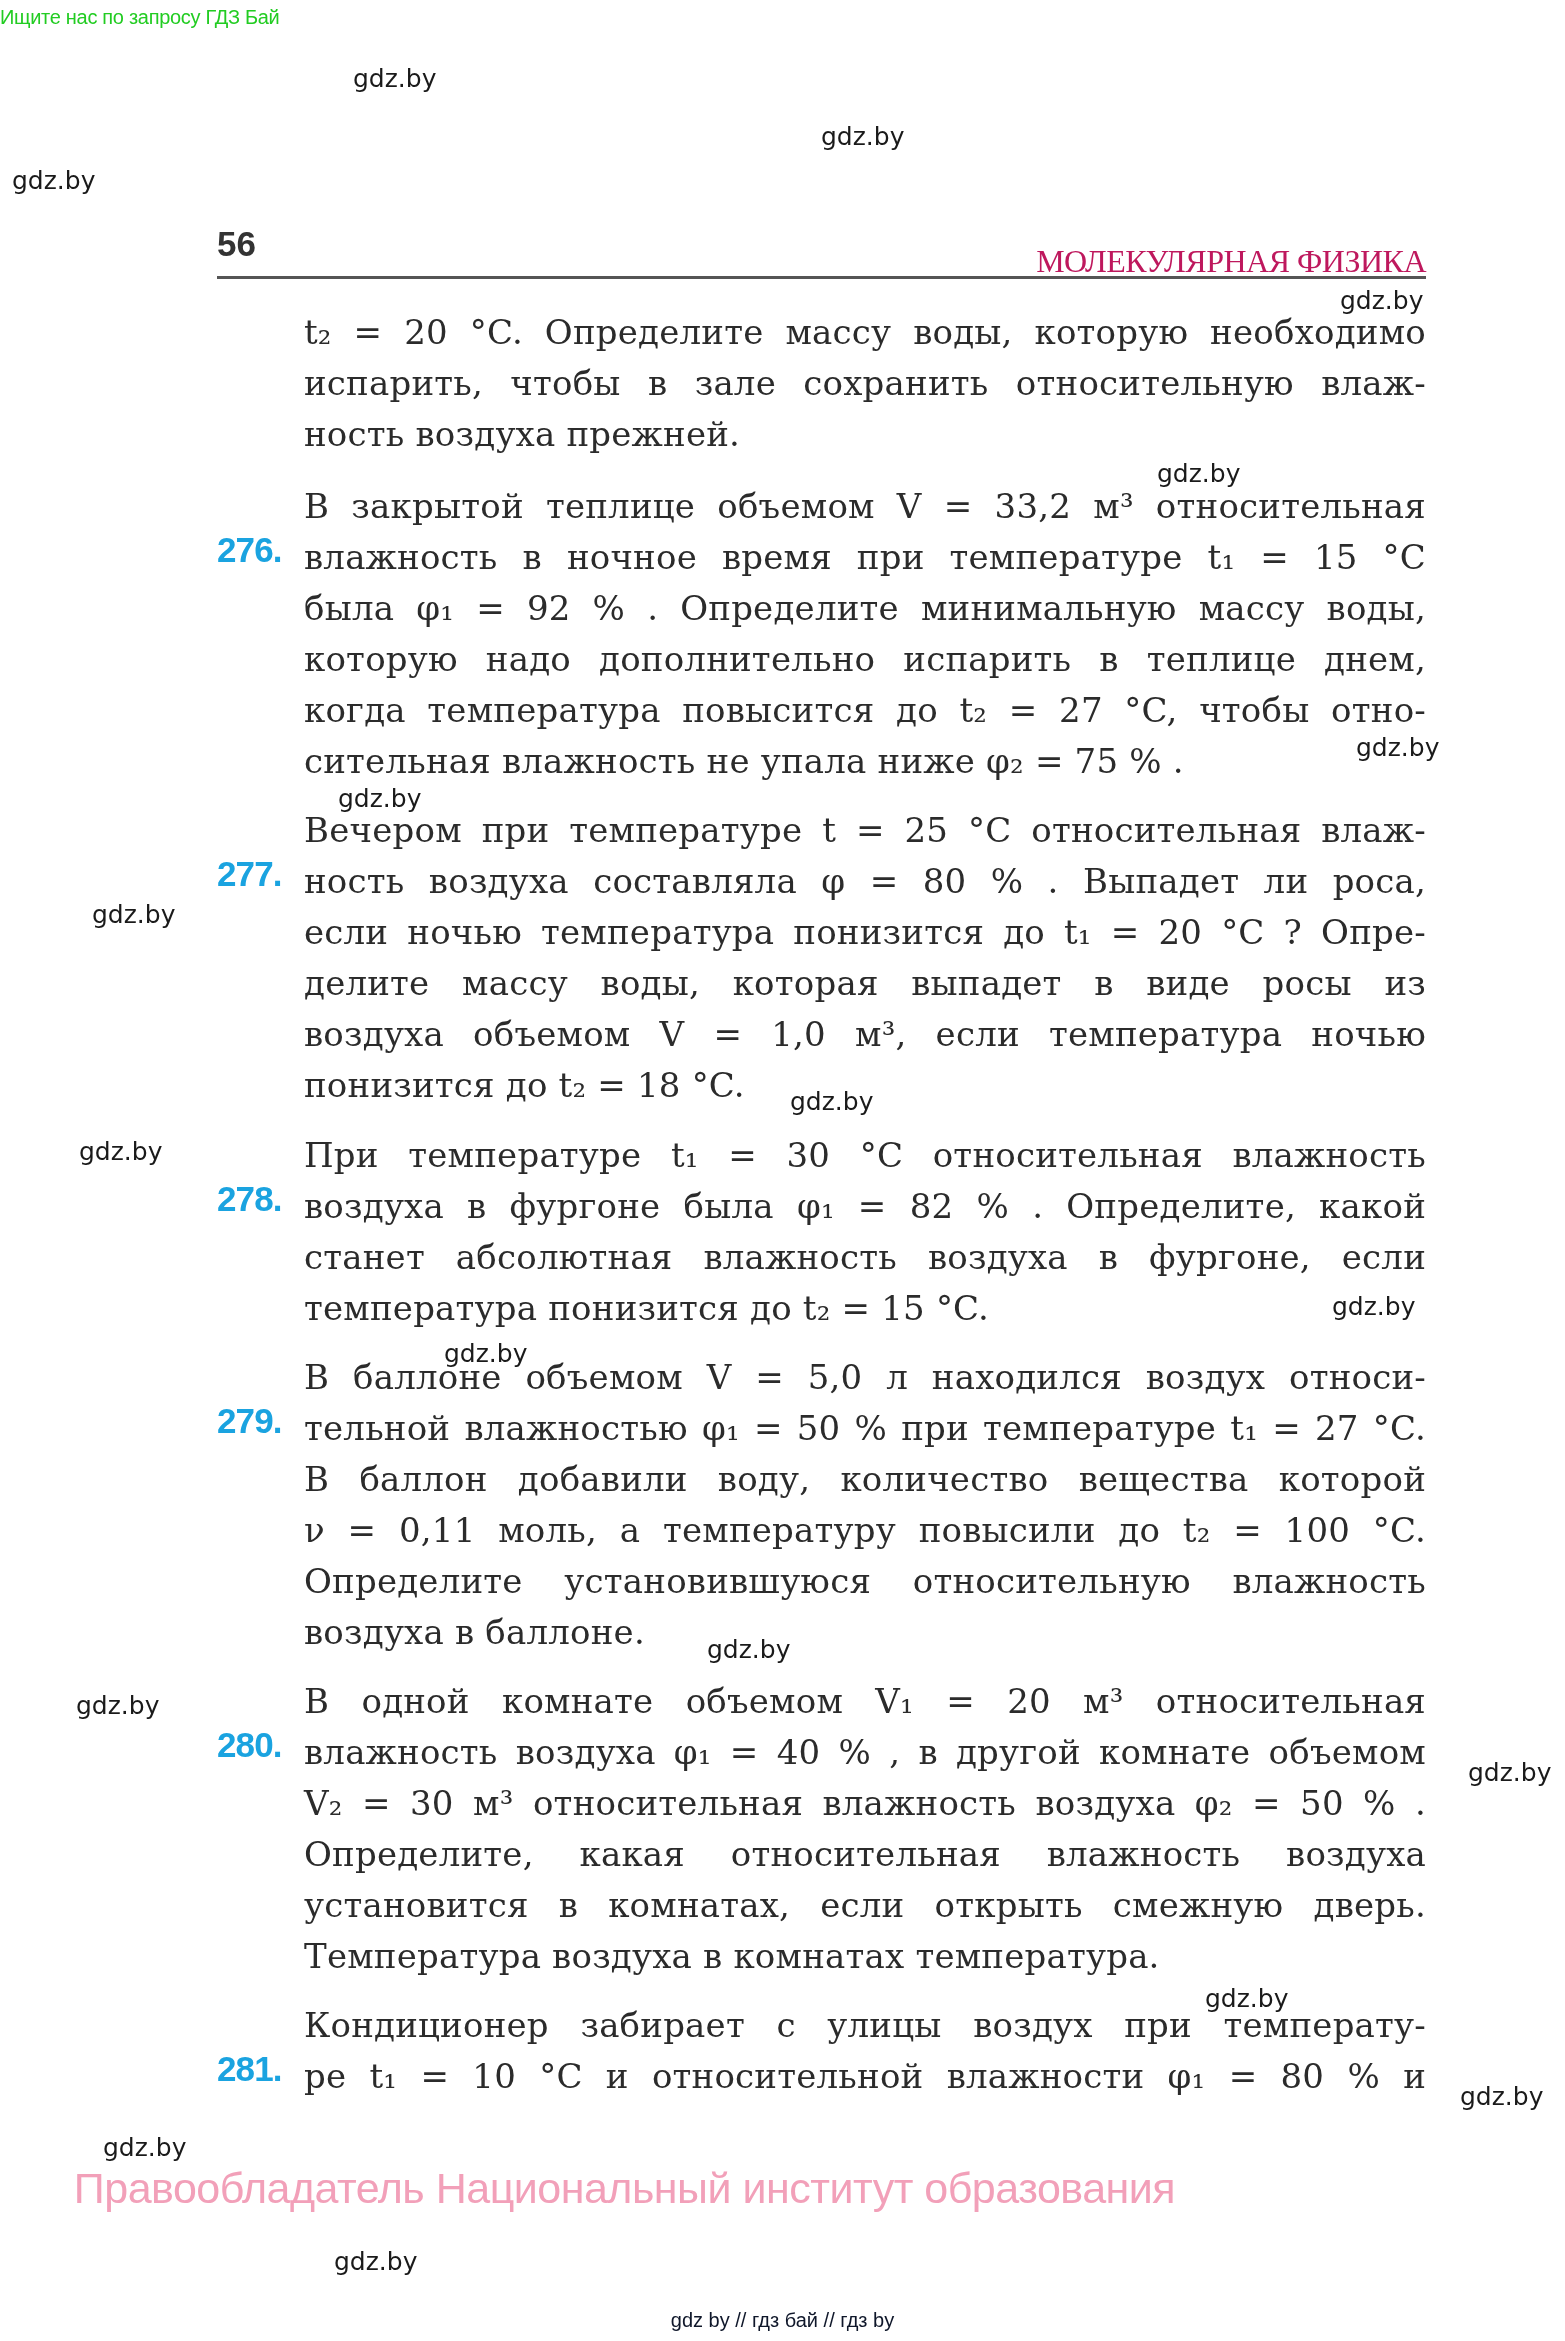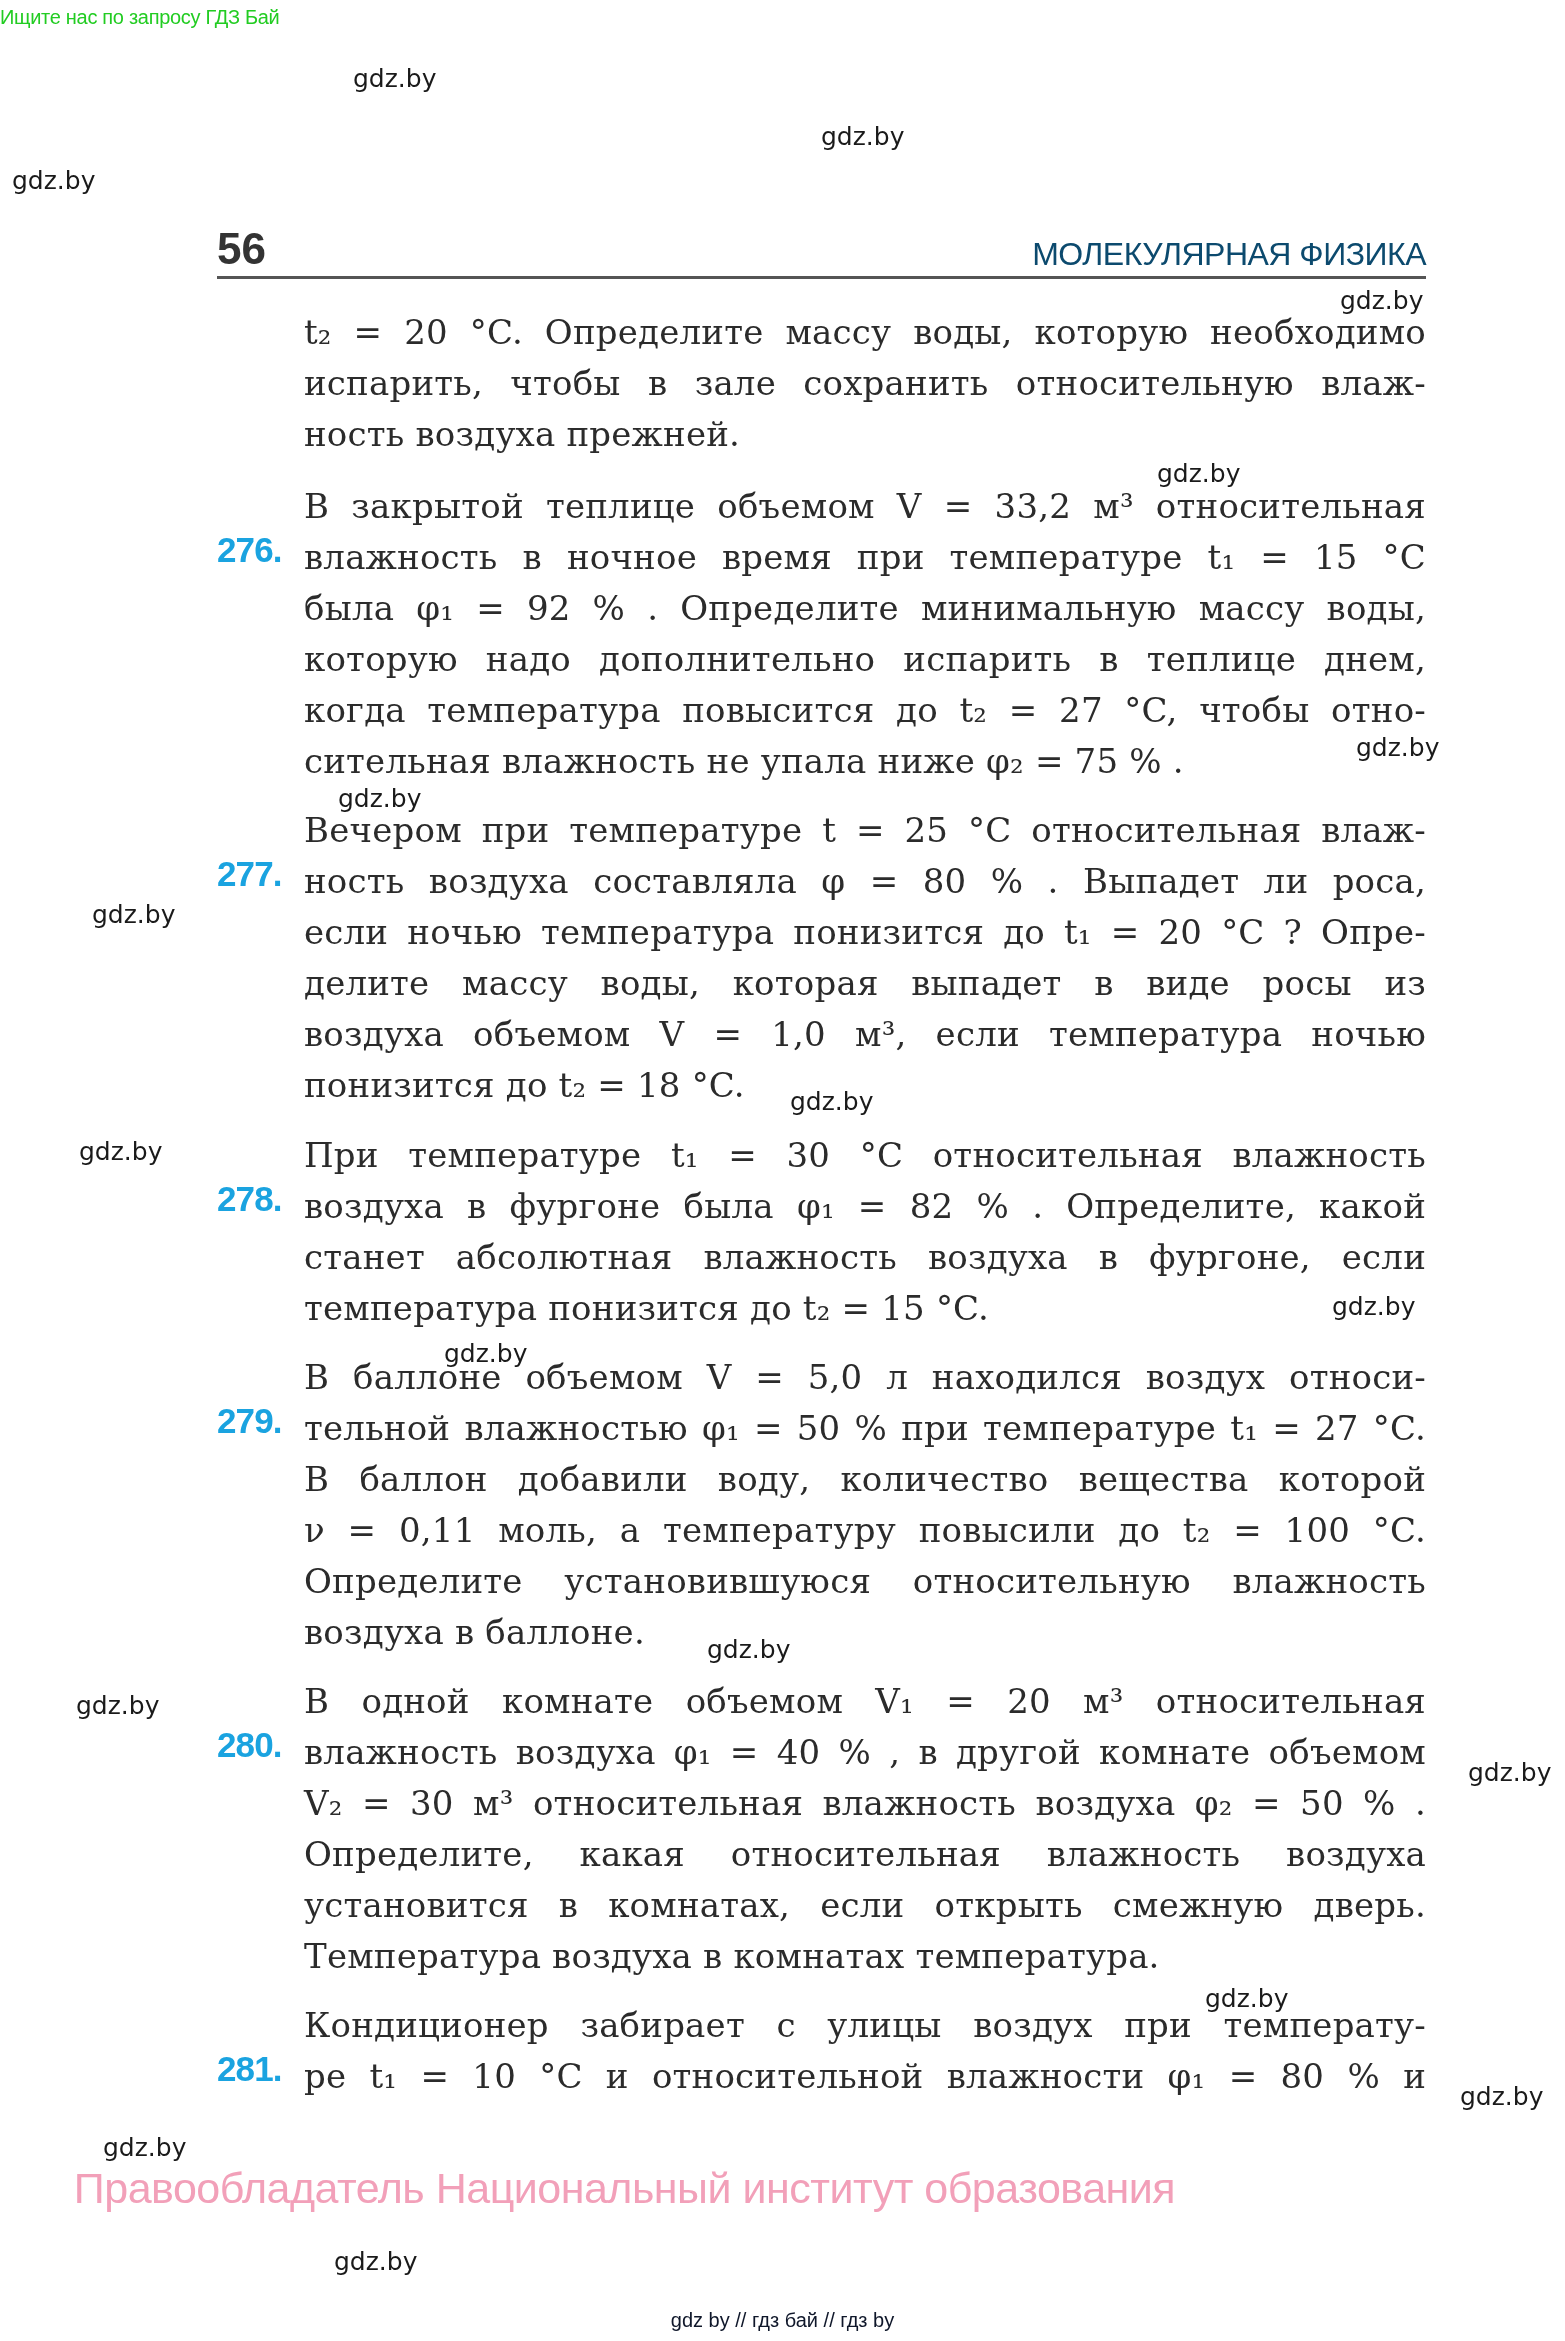--- a/index.html
+++ b/index.html
@@ -39,30 +39,30 @@
       top: 224px;
       width: 1209px;
       height: 55px;
     }
     .page-number {
       position: absolute;
       left: 0;
       top: 0;
       font-family: "Liberation Sans", sans-serif;
       font-weight: bold;
-      font-size: 44px;
+      font-size: 35px;
       color: #333333;
     }
     .section-title {
       position: absolute;
       right: 0;
-      top: 12px;
-      font-family: Liberation Sans, sans-serif;
+      top: 19px;
+      font-family: Liberation Serif, serif;
       font-size: 32px;
-      color: #0c4a6e;
+      color: #be185d;
       letter-spacing: -0.5px;
     }
     .header-rule {
       position: absolute;
       left: 217px;
       top: 276px;
       width: 1209px;
       height: 2.7px;
       background: #555555;
     }

